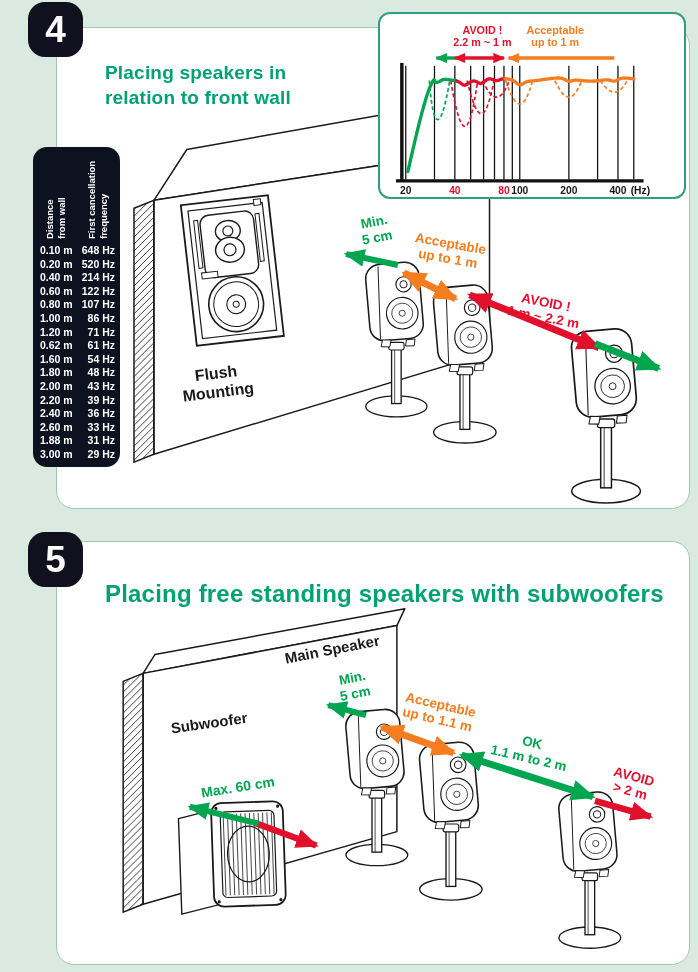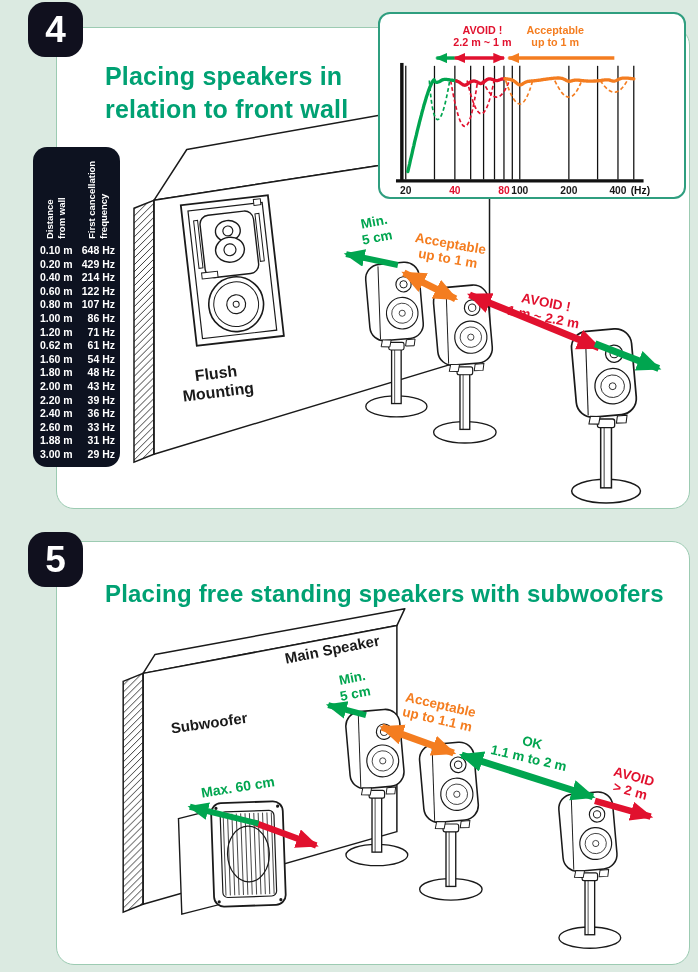--- a/index.html
+++ b/index.html
@@ -14,21 +14,21 @@
          border-radius:4px 18px 18px 18px;box-sizing:border-box}
   #panel4{left:56px;top:27px;width:634px;height:482px}
   #panel5{left:56px;top:541px;width:634px;height:424px}
   .badge{position:absolute;width:55px;height:55px;background:var(--badge-bg);
          border-radius:17px;color:#fff;font-size:37px;font-weight:bold;
          display:flex;align-items:center;justify-content:center;z-index:6}
   #badge4{left:28px;top:2px}
   #badge5{left:28px;top:532px}
   .ptitle{position:absolute;color:var(--title-green);font-weight:bold;z-index:3;
           white-space:pre-line;letter-spacing:.2px}
-  #title4{left:105px;top:60px;font-size:25px;line-height:1.32}
+  #title4{left:105px;top:60px;font-size:19px;line-height:1.32}
   #title5{left:105px;top:580px;font-size:24px}
   
   #inset{position:absolute;left:378px;top:12px;width:308px;height:187px;background:#fff;
          border:2px solid var(--inset-border);border-radius:12px;box-sizing:border-box;z-index:5}
   #chart-svg{position:absolute;left:0;top:0;width:100%;height:100%;overflow:visible}
   
   #ctable{position:absolute;left:33px;top:147px;width:87px;height:320px;
           background:var(--table-bg);border-radius:14px;z-index:5}
   #ctable svg{position:absolute;left:0;top:0}
   .th{fill:#fff;font-size:9.5px;font-weight:bold}
@@ -256,21 +256,21 @@
   </svg>
   <div class="t-rows">
 
       <div class="t-row">
         <span>0.10 m</span>
         <span>648 Hz</span>
       </div>
 
       <div class="t-row">
         <span>0.20 m</span>
-        <span>429 Hz</span>
+        <span>520 Hz</span>
       </div>
 
       <div class="t-row">
         <span>0.40 m</span>
         <span>214 Hz</span>
       </div>
 
       <div class="t-row">
         <span>0.60 m</span>
         <span>122 Hz</span>

